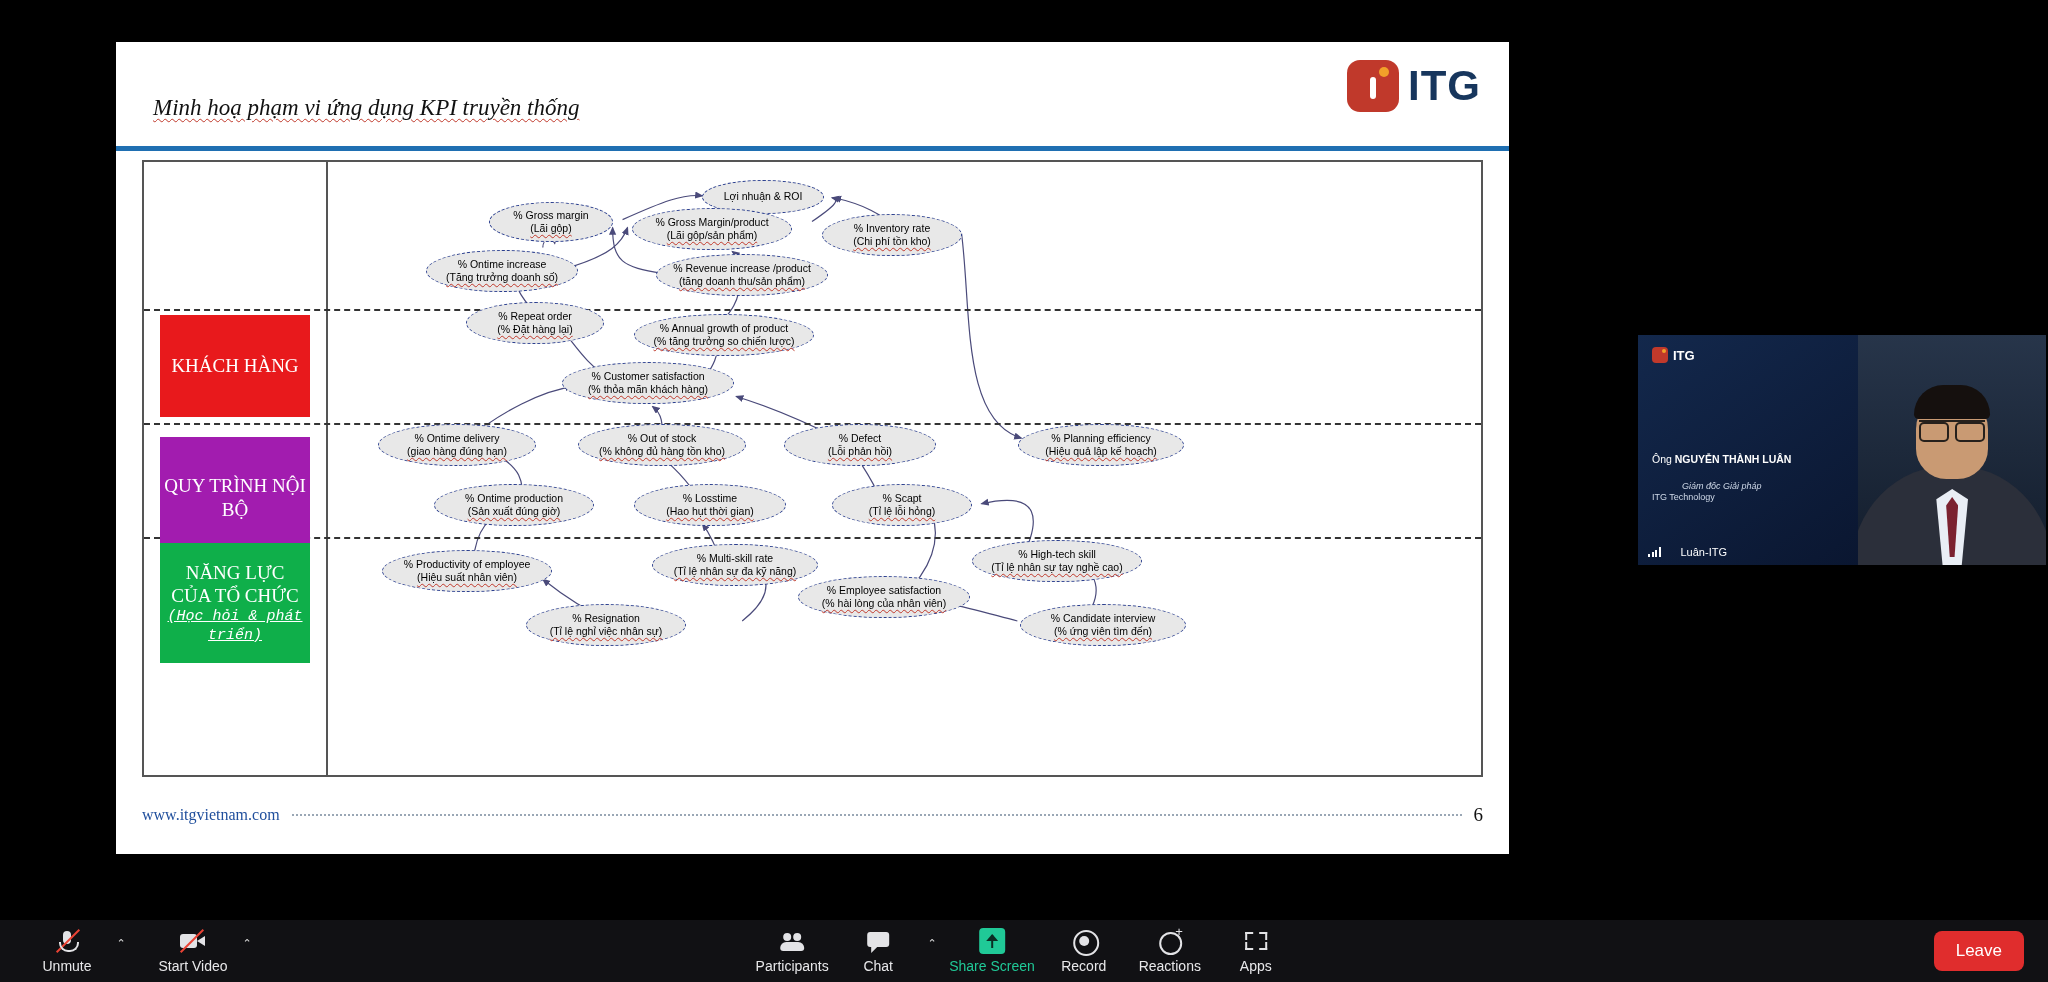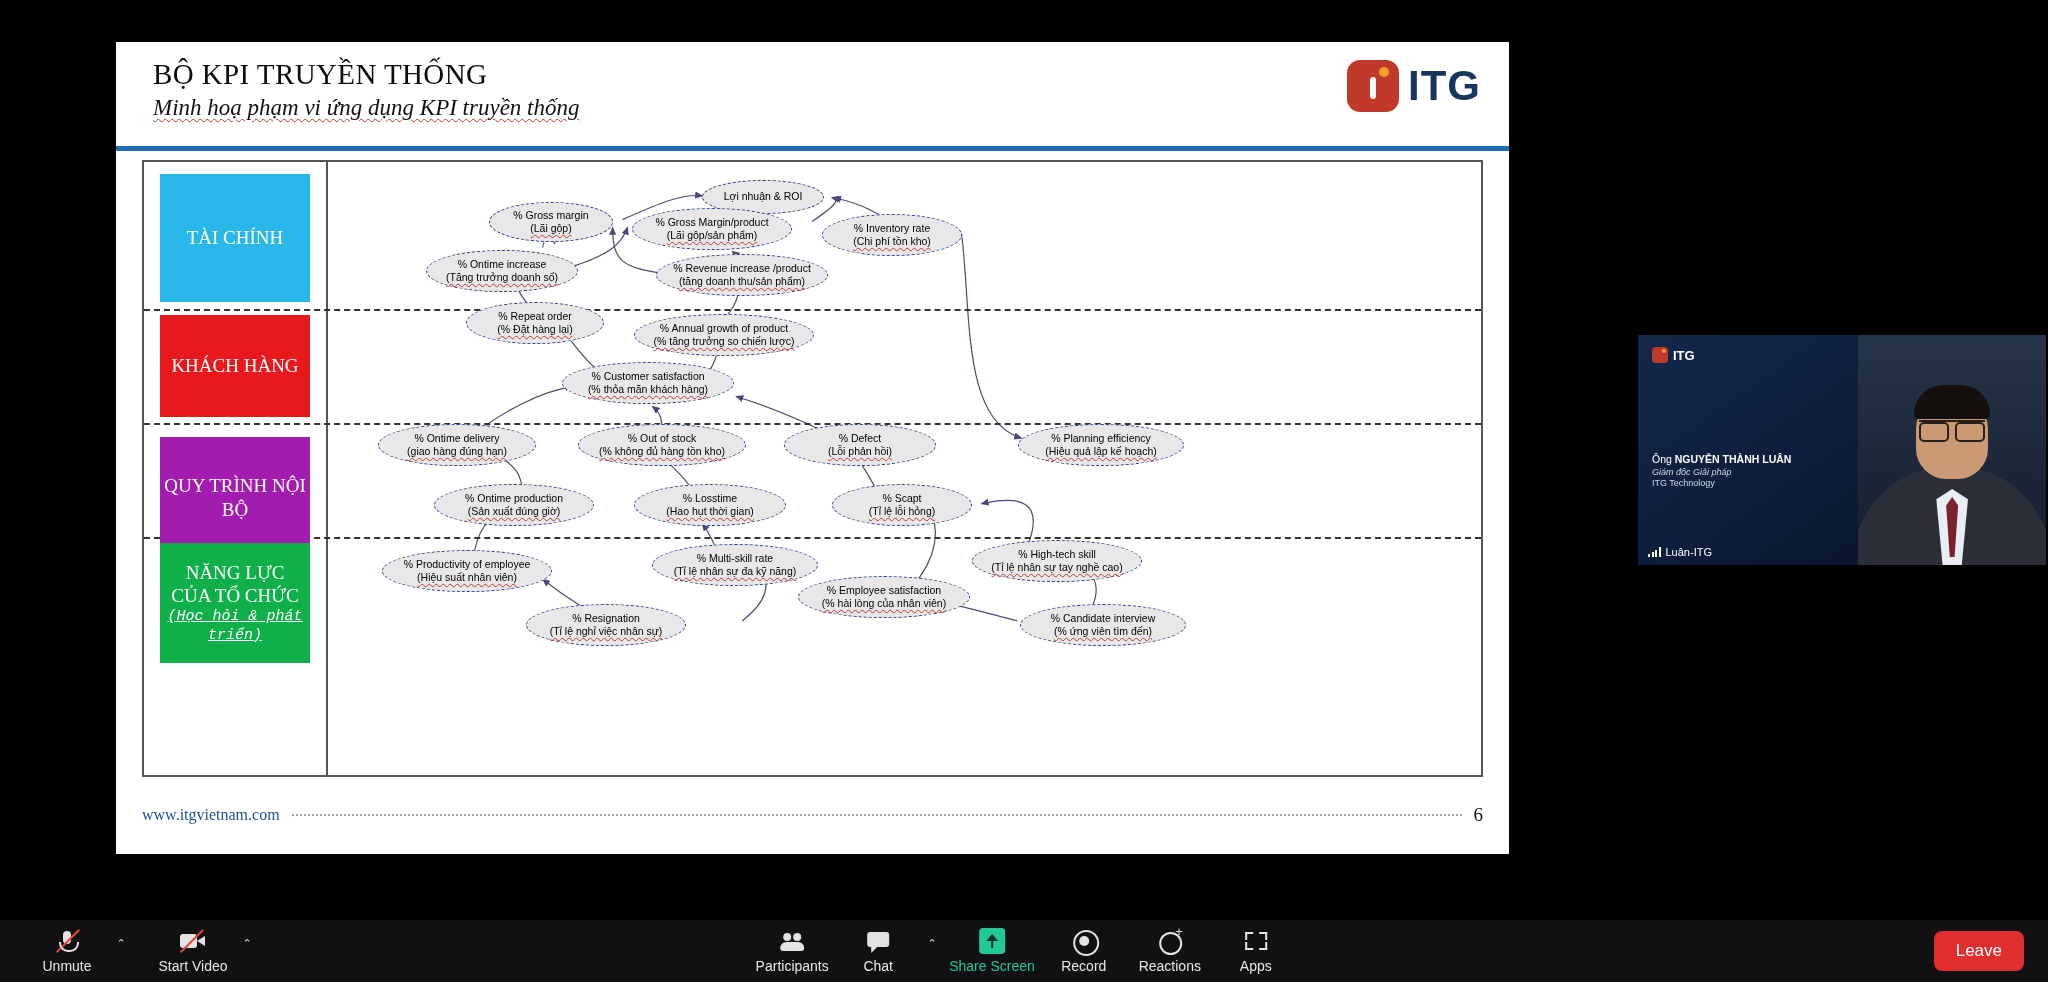--- a/index.html
+++ b/index.html
@@ -206,21 +206,21 @@
   }
   .badge-b { background: #1e7a4b; color: #d8ffe9; }
   .thumb-k1 { font-size: 9px; color: #a9c6ee; margin-top: 6px; letter-spacing: .4px;}
   .thumb-k2 { font-size: 17px; font-weight: bold; color: #ffffff; margin-top: 2px;}
   .thumb-k4 { font-size: 7.5px; color: #9fc0e8; margin-top: 4px; }
   .thumb-name {
     position: absolute; left: 14px; top: 118px; color: #fff;
   }
   .thumb-name .n1 { font-size: 10.5px; }
   .thumb-name .n1 b { font-weight: bold; }
-  .thumb-name .n2 { font-size: 9px; color: #cfd9e8; font-style: italic; margin-top: 2px;}
+  .thumb-name .n2 { font-size: 9px; color: #cfd9e8; font-style: italic; margin-top: 16px; text-align: center;}
   .thumb-name .n3 { font-size: 9px; color: #cfd9e8; margin-top: 1px;}
   .person {
     position: absolute; right: 0; top: 0; width: 46%; height: 100%;
     background: linear-gradient(180deg,#27354a 0%, #131d2c 100%);
     overflow: hidden;
   }
   .p-body {
     position: absolute; left: 50%; bottom: -10px;
     transform: translateX(-50%);
     width: 200px; height: 110px;
@@ -253,21 +253,21 @@
     border-top: 2px solid #26201c;
   }
   .p-glasses::before, .p-glasses::after {
     content: ""; position: absolute; top: 0; width: 26px; height: 16px;
     border: 2px solid #26201c; border-radius: 5px;
   }
   .p-glasses::before { left: 0; }
   .p-glasses::after { right: 0; }
   .thumb-label {
     position: absolute; left: 10px; bottom: 7px;
-    display: flex; align-items: center; gap: 5px;
+    display: flex; align-items: center; gap: 20px;
     color: #fff; font-size: 11px;
   }
   .sig { display: inline-flex; align-items: flex-end; gap: 1.5px; height: 10px; }
   .sig i { width: 2px; background: #fff; display: block; }
   .sig i:nth-child(1){height:3px}.sig i:nth-child(2){height:5px}
   .sig i:nth-child(3){height:7px}.sig i:nth-child(4){height:10px}
 
   
   #toolbar {
     position: absolute;
@@ -398,21 +398,20 @@
 </head>
 <body>
 
 <div id="app">
 
   <div id="stage">
 
     <div id="slide">
 
       <div class="slide-head">
-        <div class="slide-title">BỘ KPI TRUYỀN THỐNG</div>
         <div class="slide-subtitle">Minh hoạ phạm vi ứng dụng KPI truyền thống</div>
         <div class="brand">
           <div class="brand-mark"></div>
           <div class="brand-text">ITG</div>
         </div>
         <div class="head-rule"></div>
       </div>
 
       <div id="diagram">
         <svg id="wires" viewBox="0 0 1341 617" preserveAspectRatio="none">
@@ -449,23 +448,20 @@
             <path d="M940,464 C960,440 960,420 940,404"></path>
             <path d="M876,462 C830,450 800,440 760,440"></path>
           </g>
         </svg>
 
         <div class="vrule"></div>
         <div class="divider" style="top:147px"></div>
         <div class="divider" style="top:261px"></div>
         <div class="divider" style="top:375px"></div>
 
-        <div class="persp" style="top:12px;height:128px;background:#29b6e8">
-          <span>TÀI CHÍNH</span>
-        </div>
         <div class="persp" style="top:153px;height:102px;background:#e8191c">
           <span>KHÁCH HÀNG</span>
         </div>
         <div class="persp" style="top:275px;height:122px;background:#a21caf">
           <span>QUY TRÌNH NỘI BỘ</span>
         </div>
         <div class="persp" style="top:381px;height:120px;background:#0faf4a;flex-direction:column">
           <span>NĂNG LỰC CỦA TỔ CHỨC</span>
           <small style="text-decoration:underline;font-style:italic">(Học hỏi &amp; phát triển)</small>
         </div>

